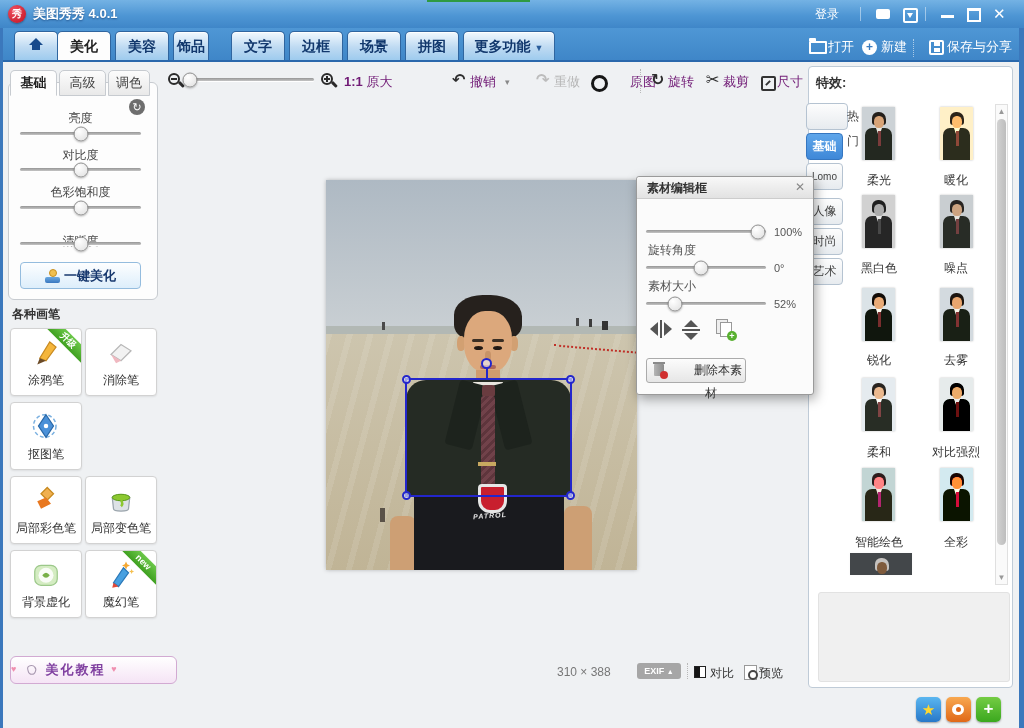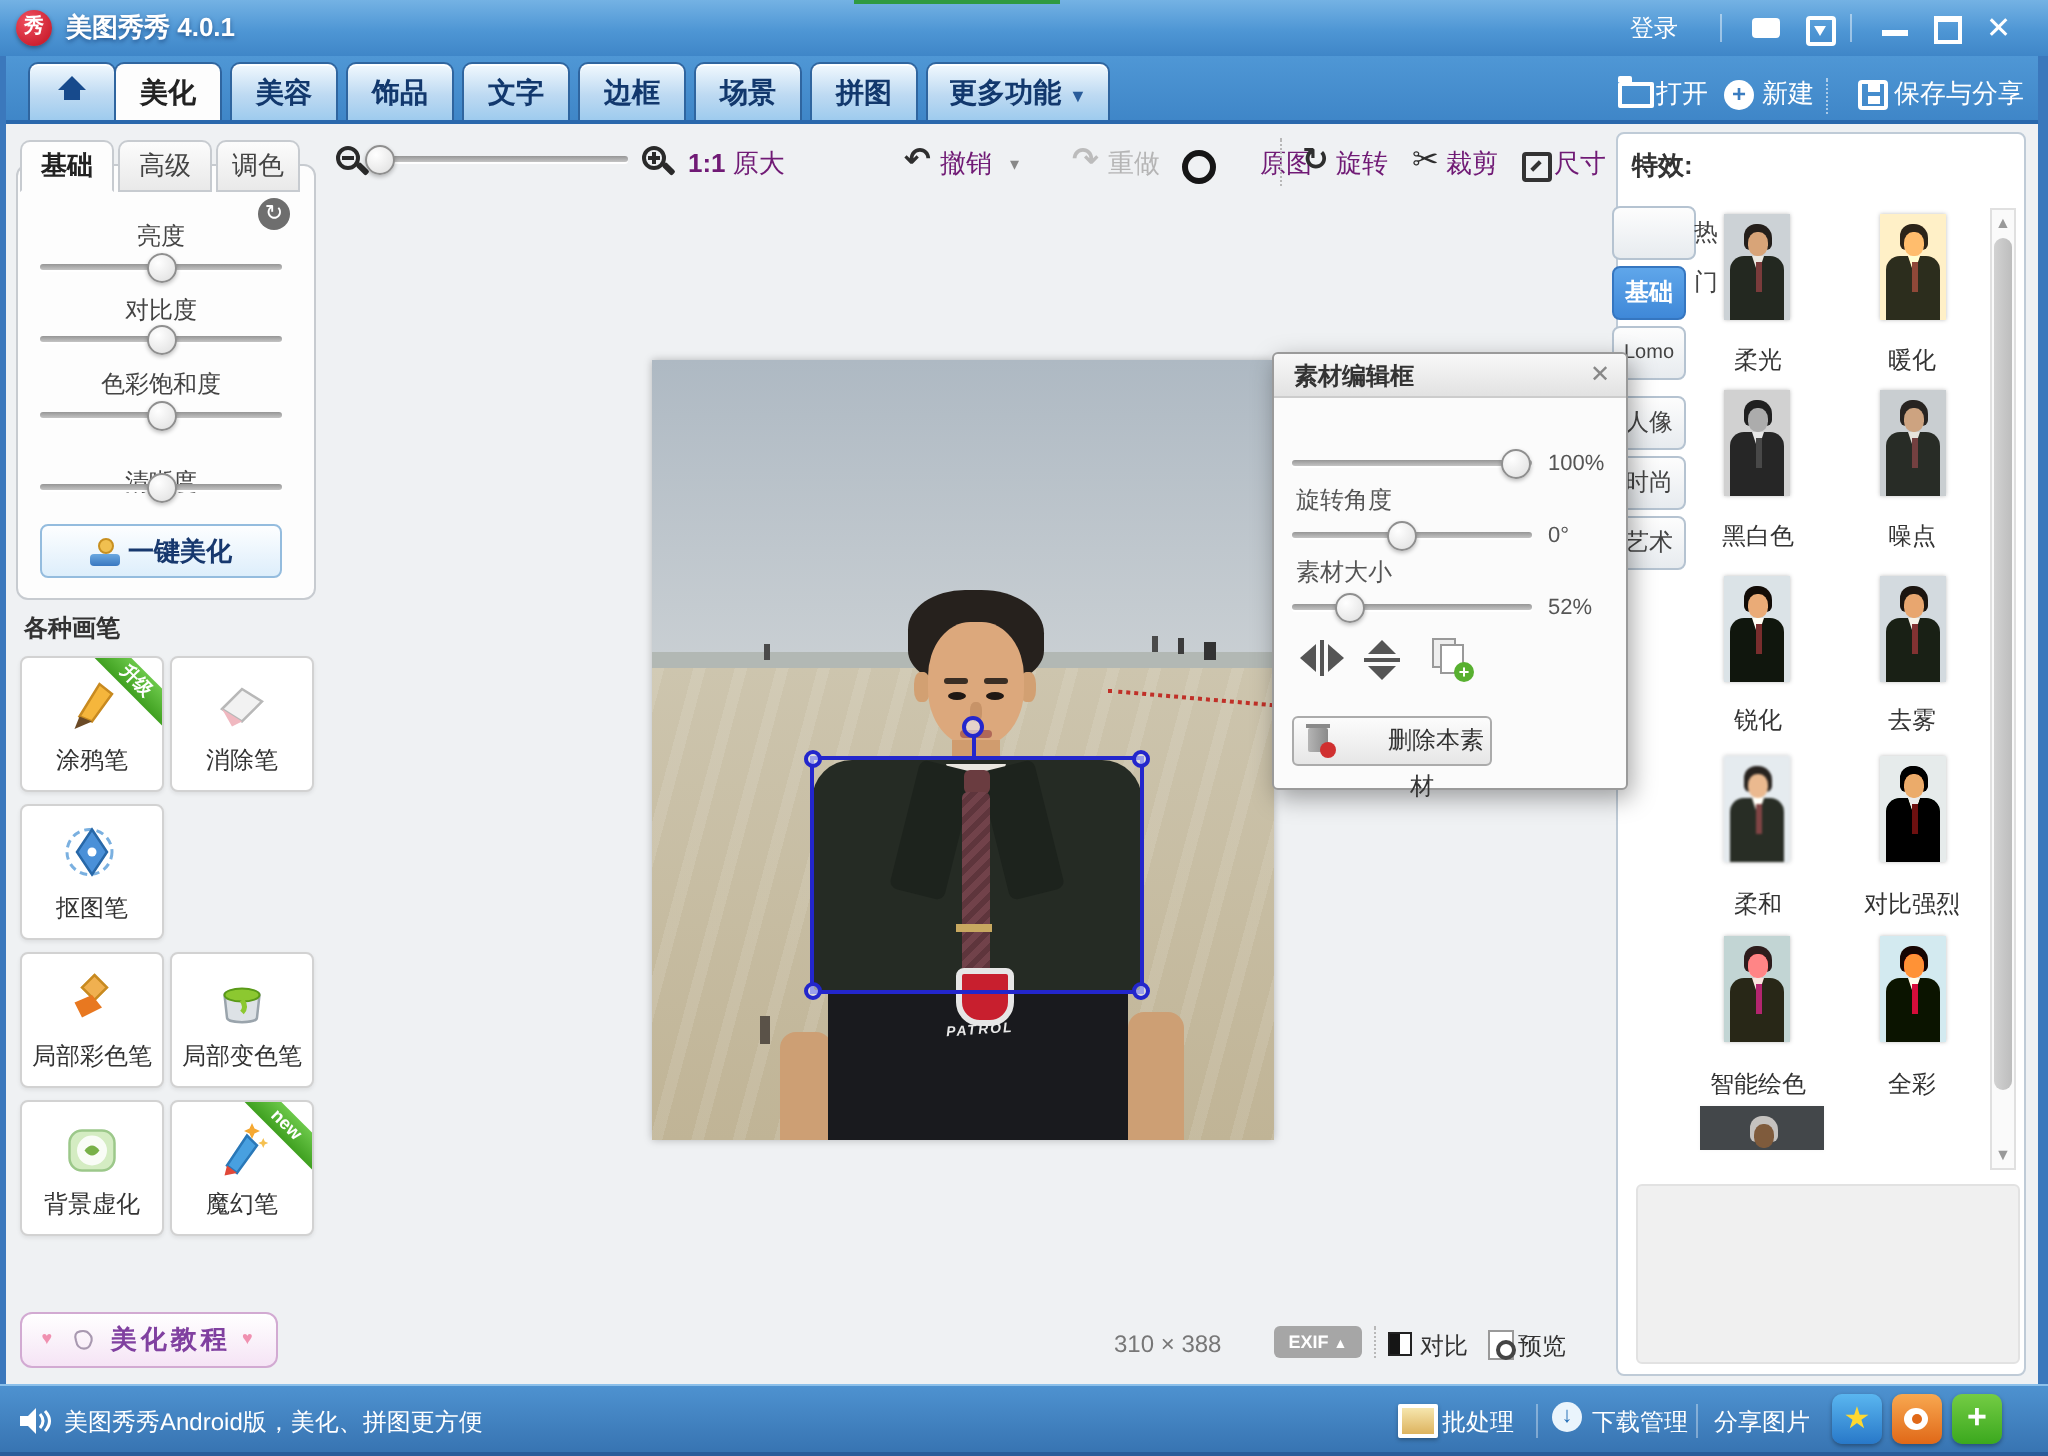--- a/index.html
+++ b/index.html
@@ -73,22 +73,22 @@
   .stamp::before{content:"";position:absolute;left:4px;top:0;width:6px;height:6px;border-radius:50%;background:#f0c050;border:1px solid #c89020;}
   .stamp::after{content:"";position:absolute;left:0;bottom:0;width:15px;height:6px;background:linear-gradient(#6aa8e0,#3a78c0);border-radius:2px;}
   
   .sec-title{font-size:12px;font-weight:bold;color:#333;}
   .brush{width:72px;height:68px;background:#fff;border:1px solid #d2d2d2;border-radius:4px;box-sizing:border-box;
          box-shadow:0 1px 2px rgba(0,0,0,.08);cursor:pointer;overflow:hidden;}
   .brush .blabel{position:absolute;left:0;right:0;bottom:6px;text-align:center;font-size:12px;color:#333;}
   .brush svg{position:absolute;left:50%;top:8px;transform:translateX(-50%);}
   .ribbon{position:absolute;right:-17px;top:5px;width:60px;height:13px;background:linear-gradient(#6cc84a,#3fa020);color:#fff;
           font-size:9px;font-weight:bold;text-align:center;line-height:13px;transform:rotate(45deg);}
-  .tutorial{left:10px;top:656px;width:129px;height:28px;box-sizing:border-box;border:1px solid #d2aad2;border-radius:6px;
-        background:linear-gradient(#ffffff,#f5e4f5);text-align:center;line-height:26px;font-size:13px;font-weight:bold;color:#8040a0;letter-spacing:2px;cursor:pointer;}
+  .tutorial{left:10px;top:656px;width:167px;height:28px;box-sizing:border-box;border:1px solid #d2aad2;border-radius:6px;
+        background:linear-gradient(#ffffff,#f5e4f5);text-align:left;line-height:26px;font-size:13px;font-weight:bold;color:#8040a0;letter-spacing:2px;cursor:pointer;}
   .heart{color:#f090b0;font-size:9px;position:relative;top:-2px;}
   
   .photo{left:326px;top:180px;width:311px;height:390px;overflow:hidden;box-shadow:0 0 4px rgba(0,0,0,.25);}
   .photo i{position:absolute;display:block;}
   
   .sel{left:405px;top:378px;width:167px;height:119px;border:2px solid #2326cc;box-sizing:border-box;z-index:20;}
   .handle{position:absolute;width:9px;height:9px;border:2px solid #2326cc;border-radius:50%;background:rgba(235,240,255,.6);box-sizing:border-box;}
   .rot-line{position:absolute;left:79px;top:-12px;width:2px;height:12px;background:#2326cc;}
   .rot-knob{position:absolute;left:74px;top:-22px;width:11px;height:11px;border:2px solid #2326cc;border-radius:50%;background:rgba(235,240,255,.6);box-sizing:border-box;}
   
@@ -170,21 +170,21 @@
   <div class="abs t-sep" style="left:925px;"></div>
   <div class="abs min-ic"></div>
   <div class="abs max-ic"></div>
   <div class="abs close-ic">✕</div>
 
   <div class="abs navbar"></div>
   <div class="abs navline"></div>
   <div class="tab" style="left:14px;width:44px;"><span class="home-ic"></span></div>
   <div class="tab active" style="left:57px;width:54px;">美化</div>
   <div class="tab" style="left:115px;width:54px;">美容</div>
-  <div class="tab" style="left:173px;width:54px;">饰品</div>
+  <div class="tab" style="left:173px;width:36px;">饰品</div>
   <div class="tab" style="left:231px;width:54px;">文字</div>
   <div class="tab" style="left:289px;width:54px;">边框</div>
   <div class="tab" style="left:347px;width:54px;">场景</div>
   <div class="tab" style="left:405px;width:54px;">拼图</div>
   <div class="tab" style="left:463px;width:92px;"><span>更多功能</span> <span class="caret">▼</span></div>
 
   <div class="abs folder-ic"></div>
   <div class="abs qa nw" style="left:828px;">打开</div>
   <div class="abs plus-circle-ic">+</div>
   <div class="abs qa nw" style="left:881px;">新建</div>
@@ -510,34 +510,19 @@
       <i></i>
     </div>
   <div class="abs copy-ic" style="z-index:51;">
       <b>+</b>
     </div>
   <div class="abs del-btn" style="z-index:51;padding-left:30px;">
     <span class="trash-ic"></span>
     <span style="margin-left:14px;">删除本素材</span>
   </div>
 
-  <div class="abs footer">
-    <svg class="abs" style="left:10px;top:10px;" width="16" height="15" viewBox="0 0 16 15">
-        <polygon points="0,5 4,5 8,1 8,14 4,10 0,10" fill="#fff"></polygon>
-        <path d="M10 4 q3 3.5 0 7" stroke="#fff" stroke-width="1.5" fill="none"></path>
-        <path d="M12.5 2.5 q4.5 5 0 10" stroke="#fff" stroke-width="1.5" fill="none"></path>
-      </svg>
-    <span class="f-txt" style="left:32px;">美图秀秀Android版，美化、拼图更方便</span>
-    <span class="pic-ic"></span>
-    <span class="f-txt" style="left:721px;">批处理</span>
-    <span class="f-sep" style="left:768px;"></span>
-    <span class="dlc-ic">↓</span>
-    <span class="f-txt" style="left:796px;">下载管理</span>
-    <span class="f-sep" style="left:848px;"></span>
-    <span class="f-txt" style="left:857px;">分享图片</span>
-  </div>
   <div class="abs soc qz" style="left:916px;">★</div>
   <div class="abs soc wb" style="left:946px;"></div>
   <div class="abs soc pl" style="left:976px;">+</div>
 
   <div class="abs wb" style="left:0;top:28px;width:3px;height:700px;"></div>
   <div class="abs wb" style="left:1019px;top:28px;width:5px;height:700px;"></div>
 </div>
 
 </body></html>

